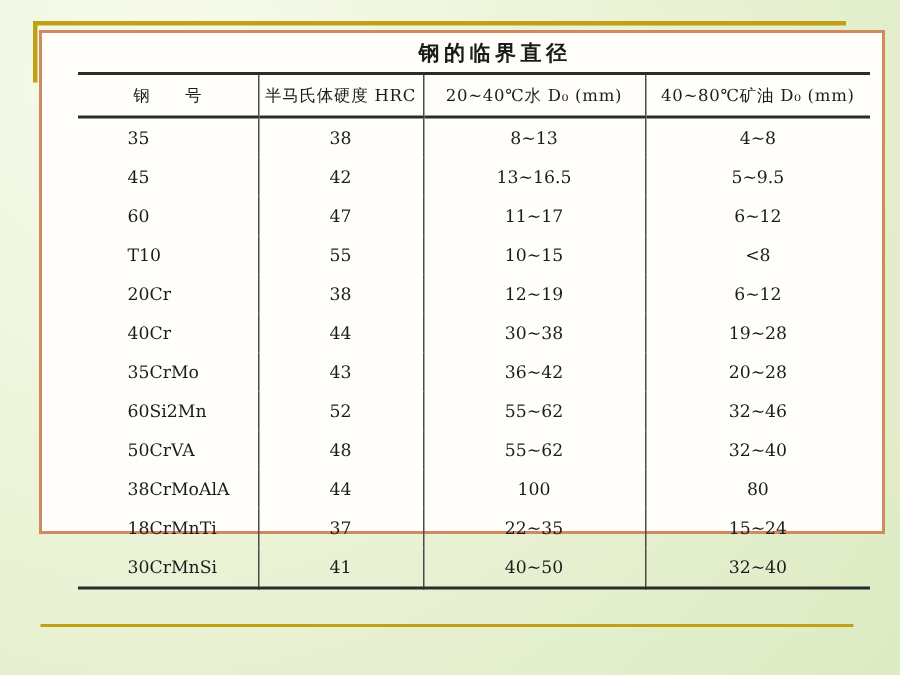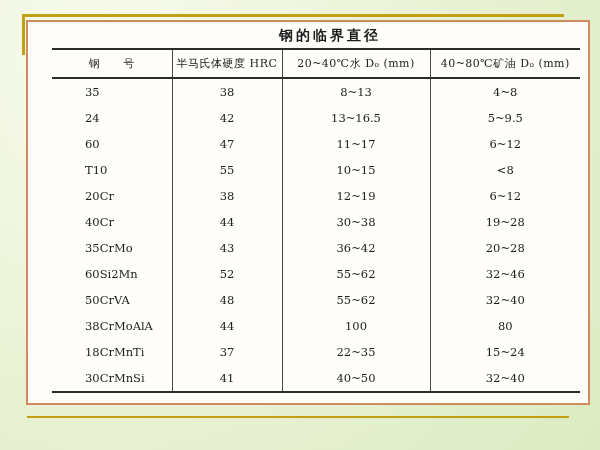--- a/index.html
+++ b/index.html
@@ -15,21 +15,21 @@
   html,body{margin:0;padding:0;}
   body{
     width:600px;height:450px;position:relative;overflow:hidden;
     font-family:"DejaVu Serif","Liberation Serif",serif;
     background:radial-gradient(circle at 18% 12%, var(--background-start) 0%, #ecf3d8 45%, var(--background-end) 100%);
   }
   .gold-top{position:absolute;left:22px;top:14px;width:542px;height:3px;background:var(--gold-line);}
   .gold-left{position:absolute;left:22px;top:14px;width:3px;height:41px;background:var(--gold-line);}
   .gold-bottom{position:absolute;left:27px;top:416px;width:542px;height:2px;background:var(--gold-line);}
   .content-box{
-    position:absolute;left:26px;top:20px;width:564px;height:385px;
+    position:absolute;left:26px;top:20px;width:564px;height:336px;
     box-sizing:border-box;background:var(--box-fill);
     border:2px solid var(--box-border);
   }
   .slide-title{
     margin:5px 0 0 0;text-align:center;font-weight:bold;font-size:14px;
     letter-spacing:3px;color:var(--text);padding-left:44px;
   }
   table.data-table{
     position:absolute;left:24px;top:26px;width:528px;
     border-collapse:collapse;color:var(--text);
@@ -74,21 +74,21 @@
       </tr>
     </thead>
     <tbody>
         <tr>
           <td class="c0">35</td>
           <td class="c1">38</td>
           <td class="c2">8~13</td>
           <td class="c3">4~8</td>
         </tr>
         <tr>
-          <td class="c0">24</td>
+          <td class="c0">45</td>
           <td class="c1">42</td>
           <td class="c2">13~16.5</td>
           <td class="c3">5~9.5</td>
         </tr>
         <tr>
           <td class="c0">60</td>
           <td class="c1">47</td>
           <td class="c2">11~17</td>
           <td class="c3">6~12</td>
         </tr>

